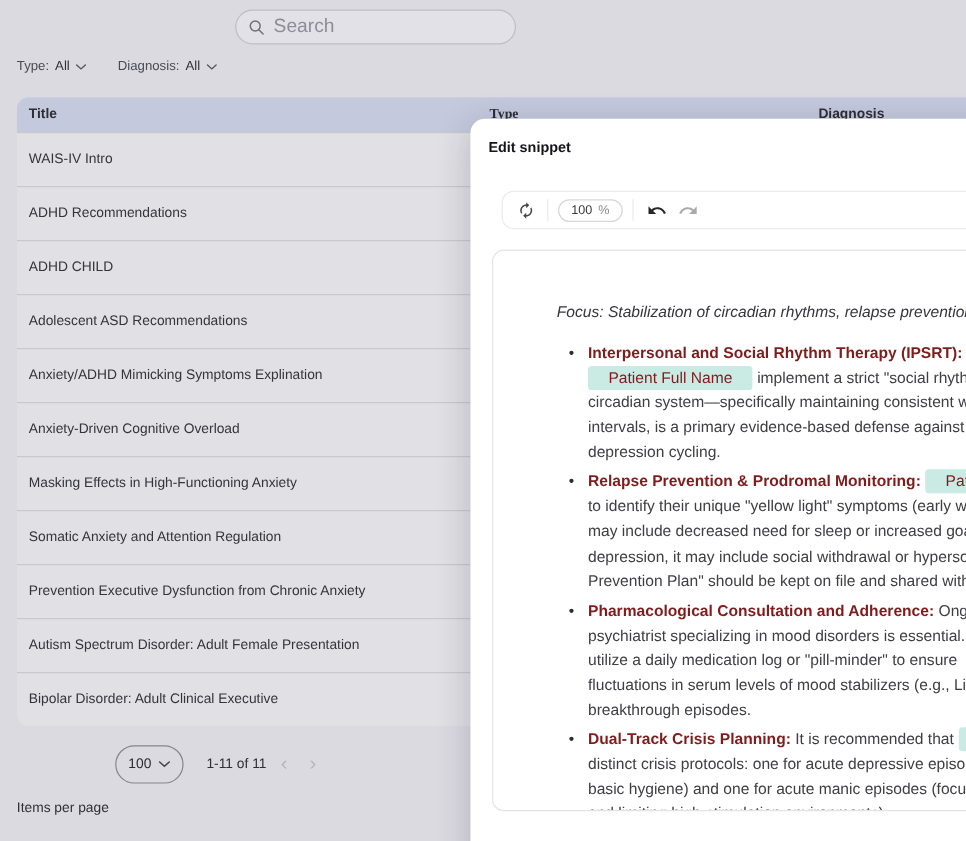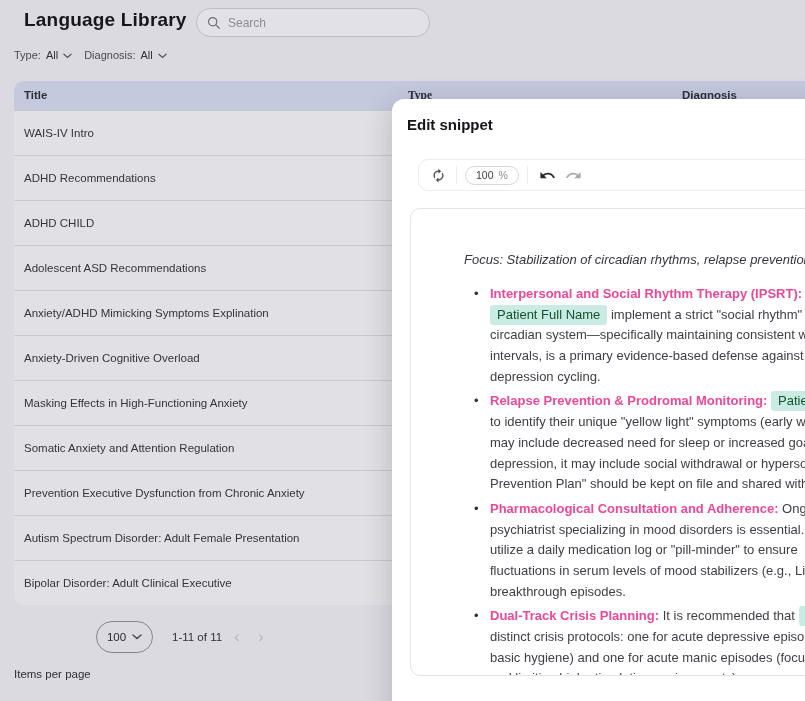--- a/index.html
+++ b/index.html
@@ -8,25 +8,25 @@
   .app { position:relative; width:805px; height:701px; background:#dbdae1; overflow:hidden; }
 
   
   .page-title { position:absolute; left:24px; top:9px; font-size:19px; font-weight:700;
                 color:#16161e; letter-spacing:.2px; }
   .search-pill { position:absolute; left:196px; top:8px; width:234px; height:29px;
                  background:#e2e1e8; border:1px solid #bebdc6; border-radius:15px;
                  display:flex; align-items:center; padding:0 10px; }
   .search-pill svg { flex:0 0 auto; margin-right:7px; }
   .search-pill input { border:none; outline:none; background:transparent; width:160px;
-                       font-size:12px; color:#44444c; font-family:inherit; }
+                       font-size:16px; color:#44444c; font-family:inherit; }
   .search-pill input::placeholder { color:#8e8d96; }
 
   
-  .filters { position:absolute; left:14px; top:49px; display:flex; gap:12px;
+  .filters { position:absolute; left:14px; top:49px; display:flex; gap:26px;
              font-size:11px; color:#3b3b43; align-items:flex-end; }
   .filter { display:flex; align-items:center; gap:5px; cursor:pointer; }
   .filter .flabel { color:#4a4a52; }
   .filter .fvalue { color:#2f2f37; }
   .filter svg { margin-top:1px; }
 
   
   .table { position:absolute; left:14px; top:81px; width:806px; border-radius:10px;
            overflow:hidden; }
   .thead { position:relative; height:29px; background:#c5c9dd; }
@@ -49,21 +49,21 @@
                  color:#2a2a32; }
   .range { position:absolute; left:172px; top:10px; }
   .pg-btn { position:absolute; top:6px; font-size:17px; color:#b6b6be; cursor:default;
             line-height:20px; }
   .pg-prev { left:234px; }
   .pg-next { left:258px; }
 
   
   .modal { position:absolute; left:392px; top:99px; width:600px; height:640px;
            background:#ffffff; border-radius:12px; box-shadow:0 6px 28px rgba(30,30,50,.22); }
-  .modal-title { position:absolute; left:15px; top:17px; font-size:15px; font-weight:700;
+  .modal-title { position:absolute; left:15px; top:17px; font-size:12px; font-weight:700;
                  color:#141419; }
   .toolbar { position:absolute; left:26px; top:60px; height:32px; width:560px;
              border:1px solid #ebebf0; border-radius:10px; background:#fff;
              display:flex; align-items:center; padding:0 9px; }
   .tb-icon { display:flex; align-items:center; justify-content:center; width:20px; height:20px;
              cursor:pointer; }
   .tb-sep { width:1px; height:18px; background:#ececf1; margin:0 8px; }
   .zoom-pill { border:1px solid #d7d7dc; border-radius:10px; padding:2px 10px 3px;
                font-size:10.5px; color:#3a3a42; display:flex; gap:5px; align-items:center;
                cursor:pointer; }
@@ -75,30 +75,29 @@
   .doc { position:absolute; left:18px; top:109px; width:645px; height:468px;
          border:1px solid #e3e3e8; border-radius:10px; background:#fff; overflow:hidden;
          cursor:text; }
   .doc-inner { padding:40px 0 0 53px; font-size:13px; color:#3e3e44; }
   .focus-line { font-style:italic; color:#35353c; white-space:nowrap; margin-bottom:14px;
                 line-height:21px; }
   .bullet { position:relative; padding-left:26px; margin-bottom:4px; }
   .bullet::before { content:"\2022"; position:absolute; left:10px; top:0; line-height:20.7px;
                     color:#2e2e34; font-size:13px; }
   .dline { white-space:nowrap; line-height:20.7px; height:20.7px; }
-  .seg-b { font-weight:700; color:#ec4899; }
-  .chip { display:inline-block; background:#c9ebe4; color:#14532d; border-radius:3px;
-          padding:0 7px 1px; line-height:19px; cursor:pointer; }
+  .seg-b { font-weight:700; color:#7f1d1d; }
+  .chip { display:inline-block; background:#c9ebe4; color:#7f1d1d; border-radius:3px;
+          padding:0 17px 1px; line-height:19px; cursor:pointer; }
 </style>
 </head>
 <body>
 
 <div class="app">
 
-  <h1 class="page-title">Language Library</h1>
   <div class="search-pill">
     <svg width="14" height="14" viewBox="0 0 16 16">
       <circle cx="6.5" cy="6.5" r="4.7" fill="none" stroke="#6e6e77" stroke-width="1.4"></circle>
       <line x1="10.2" y1="10.2" x2="14" y2="14" stroke="#6e6e77" stroke-width="1.4" stroke-linecap="round"></line>
     </svg>
     <input type="text" placeholder="Search" style="">
   </div>
 
   <div class="filters">
     <div class="filter">

